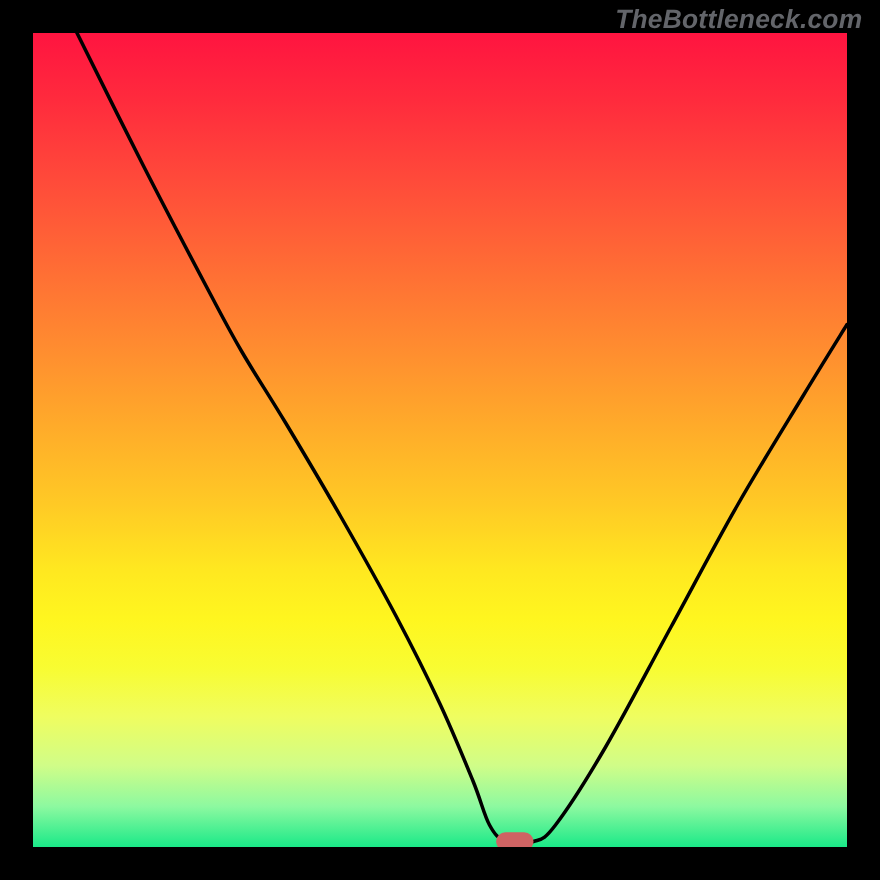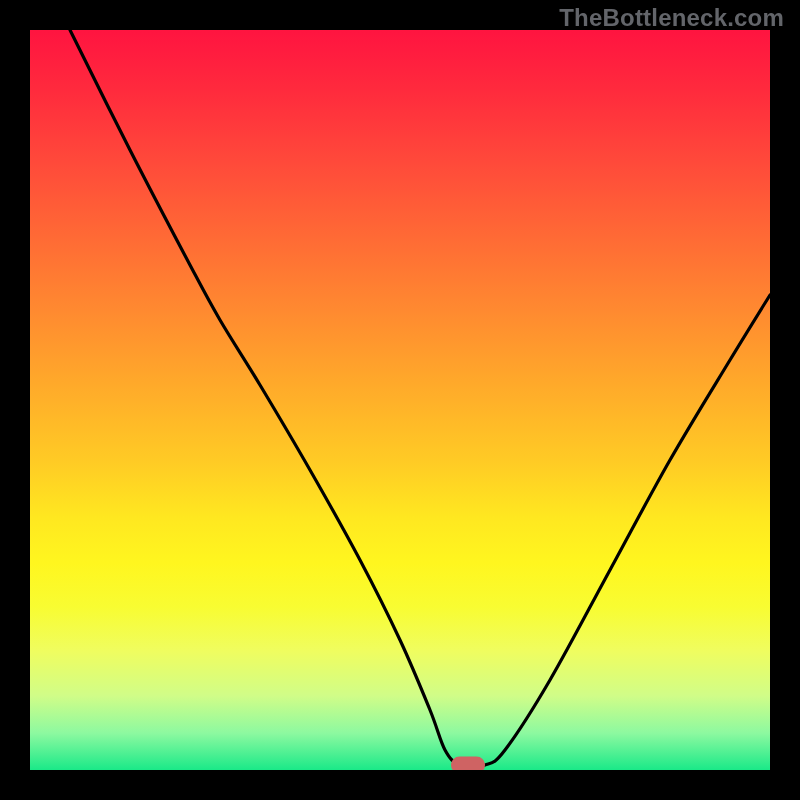--- a/index.html
+++ b/index.html
@@ -9,20 +9,21 @@
     height: 800px;
     background: #000;
     overflow: hidden;
     font-family: Arial, Helvetica, sans-serif;
   }
   .frame {
     position: relative;
     width: 800px;
     height: 798px;
     background: #000;
+    font-style: italic;
   }
   .watermark {
     position: absolute;
     top: 4px;
     right: 16px;
     color: #63656a;
     font-size: 24px;
     font-weight: 600;
     letter-spacing: 0.2px;
     user-select: none;

